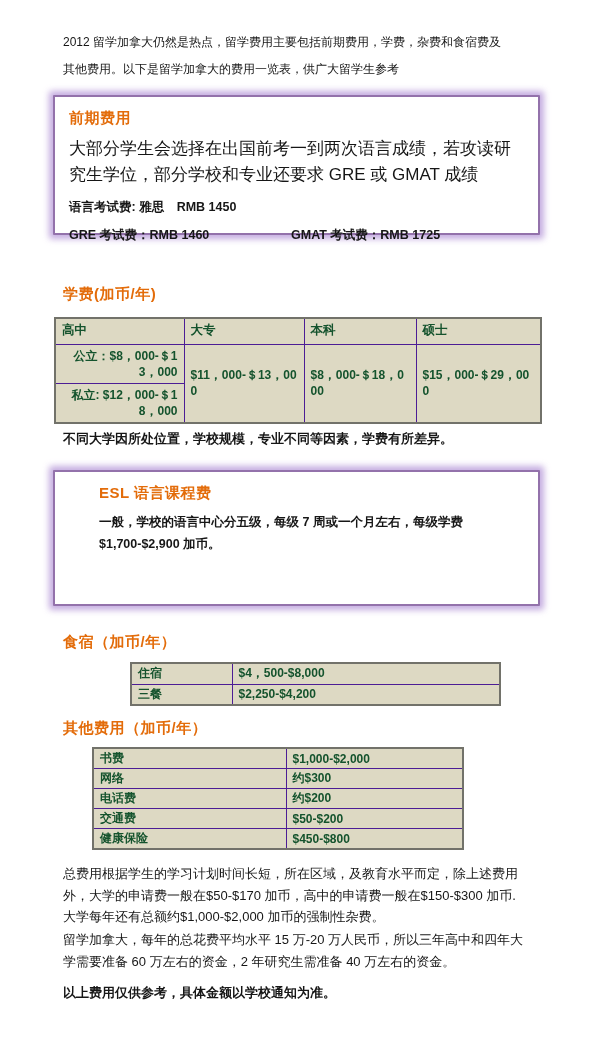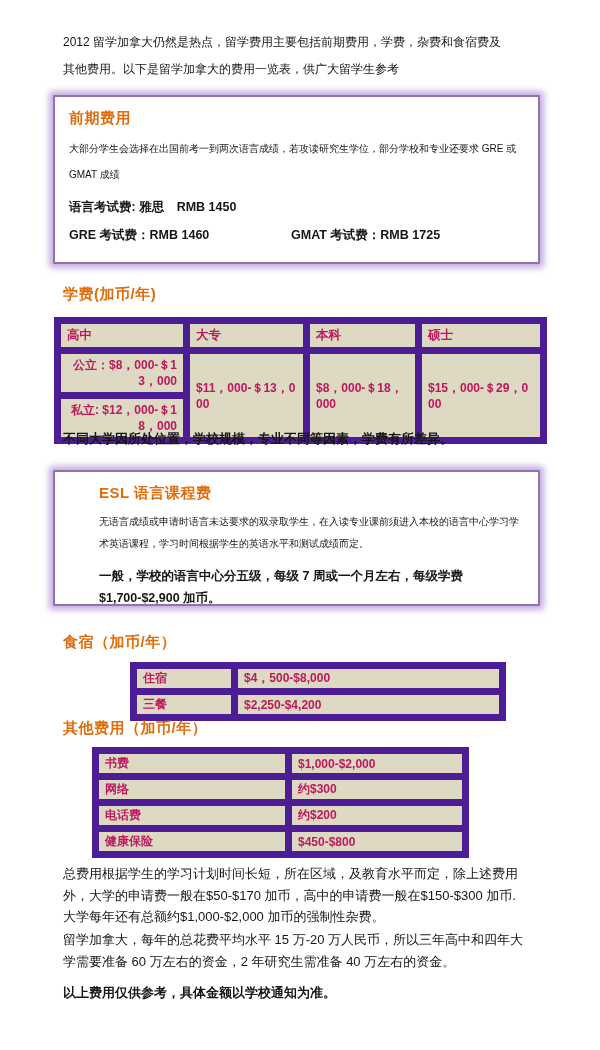--- a/index.html
+++ b/index.html
@@ -16,48 +16,48 @@
     font-size:15px;font-weight:bold;color:#E36C0A;letter-spacing:0.5px;
   }
   
   .glowbox{
     box-sizing:border-box;width:487px;background:#ffffff;
     border:2px solid #9372ab;
     box-shadow:0 0 6px 4px rgba(177,146,214,0.75);
     padding:10px 12px 8px 14px;border-radius:1px;
   }
   .glowbox .box-title{margin:2px 0 8px 0;}
-  .glowbox .box-para{font-size:10px;line-height:26px;max-width:458px;}
+  .glowbox .box-para{font-size:17px;line-height:26px;max-width:458px;}
   .feerow{display:grid;grid-template-columns:222px auto;margin-top:11px;
           font-size:12.5px;font-weight:bold;}
   
   .eslbox .box-para{line-height:22px;margin:0 0 10px 0;}
   .eslbox .box-note{font-size:12.5px;line-height:22px;font-weight:bold;max-width:470px;}
   
   table{border-collapse:collapse;table-layout:fixed;}
   .doc-table{border:2px solid #72726a;}
   .doc-table th,.doc-table td{
-    background:#DDD9C3;border:7px solid #4c1d95;
-    font-size:12px;font-weight:bold;color:#be185d;
+    background:#DDD9C3;border:1px solid #4c1d95;
+    font-size:12px;font-weight:bold;color:#14532d;
     padding:3px 6px;box-sizing:border-box;word-break:break-all;
   }
   .tuition-table th{height:26px;text-align:left;vertical-align:top;font-size:12.5px;}
   .tuition-table td{vertical-align:top;line-height:16px;text-align:right;}
   .tuition-table td.vcenter{vertical-align:middle;text-align:left;}
   .row-h{height:35px;}
   .rb-table td{height:21px;padding:1px 6px;}
   .of-table td{height:19px;padding:1px 6px;}
   .of-table td.center{}
 </style>
 </head>
 <body>
 
 <div class="abs para" style="left:63px;top:29px;width:450px;">2012 留学加拿大仍然是热点，留学费用主要包括前期费用，学费，杂费和食宿费及其他费用。以下是留学加拿大的费用一览表，供广大留学生参考</div>
 
-<div class="abs glowbox" style="left:53px;top:95px;height:169px;">
+<div class="abs glowbox" style="left:53px;top:95px;height:140px;">
   <div class="heading box-title">前期费用</div>
   <div class="box-para">大部分学生会选择在出国前考一到两次语言成绩，若攻读研究生学位，部分学校和专业还要求 GRE 或 GMAT 成绩</div>
   <div class="feerow">
     <span>语言考试费: 雅思　RMB 1450</span>
   </div>
   <div class="feerow">
     <span>GRE 考试费：RMB 1460</span>
     <span>GMAT 考试费：RMB 1725</span>
   </div>
 </div>
@@ -87,21 +87,20 @@
   <tr class="row-h">
     <td>私立: $12，000-＄18，000</td>
   </tr>
 </tbody>
   </table>
 
 <div class="abs bold" style="left:63px;top:430px;font-size:13px;">不同大学因所处位置，学校规模，专业不同等因素，学费有所差异。</div>
 
 <div class="abs glowbox eslbox" style="left:53px;top:470px;height:136px;padding-left:44px;">
   <div class="heading box-title">ESL 语言课程费</div>
-  <div class="box-para">无语言成绩或申请时语言未达要求的双录取学生，在入读专业课前须进入本校的语言中心学习学术英语课程，学习时间根据学生的英语水平和测试成绩而定。</div>
   <div class="box-note">一般，学校的语言中心分五级，每级 7 周或一个月左右，每级学费$1,700-$2,900 加币。</div>
 </div>
 
 <div class="abs heading" style="left:63px;top:633px;">食宿（加币/年）</div>
 
 <table class="abs doc-table rb-table" style="left:85px;top:662px;width:369px;margin-left:45px;">
   <colgroup>
       <col style="width:101px">
       <col style="width:268px">
     </colgroup>
@@ -131,20 +130,24 @@
   </tr>
   <tr>
     <td class="center">网络</td>
     <td>约$300</td>
   </tr>
   <tr>
     <td class="center">电话费</td>
     <td>约$200</td>
   </tr>
   <tr>
+    <td class="center">交通费</td>
+    <td>$50-$200</td>
+  </tr>
+  <tr>
     <td class="center">健康保险</td>
     <td>$450-$800</td>
   </tr>
 </tbody>
   </table>
 
 <div class="abs small-para" style="left:63px;top:863px;width:468px;">总费用根据学生的学习计划时间长短，所在区域，及教育水平而定，除上述费用外，大学的申请费一般在$50-$170 加币，高中的申请费一般在$150-$300 加币. 大学每年还有总额约$1,000-$2,000 加币的强制性杂费。</div>
 
 <div class="abs small-para" style="left:63px;top:929px;width:468px;">留学加拿大，每年的总花费平均水平 15 万-20 万人民币，所以三年高中和四年大学需要准备 60 万左右的资金，2 年研究生需准备 40 万左右的资金。</div>
 

